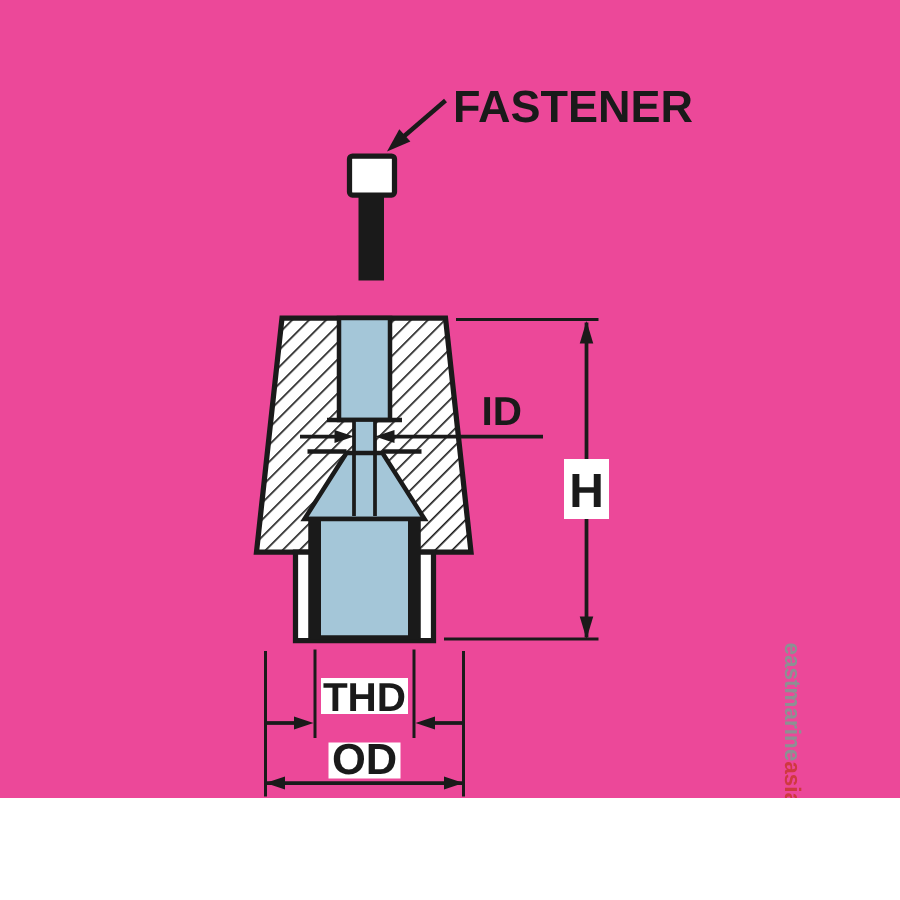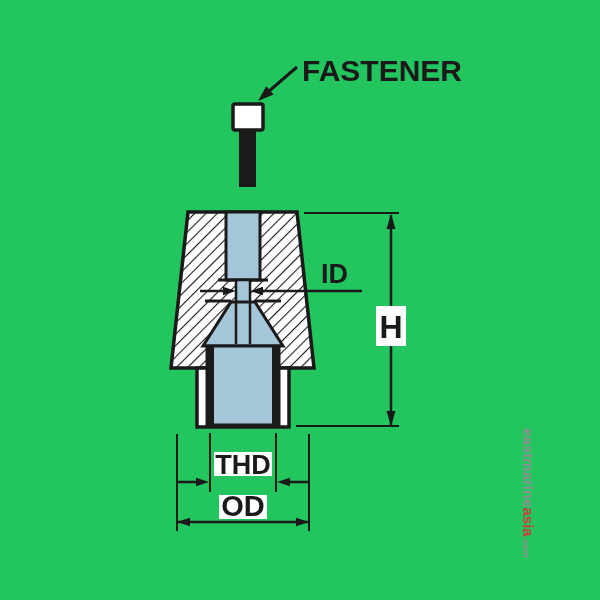--- a/index.html
+++ b/index.html
@@ -4,22 +4,22 @@
 <style>
   html, body {
     margin: 0;
     padding: 0;
     background: #ffffff;
     font-family: "Liberation Sans", sans-serif;
   }
   .canvas {
     position: relative;
     width: 600px;
-    height: 600px;
-    background: #22c55e;
+    height: 532px;
+    background: #ec4899;
     overflow: hidden;
   }
   svg text {
     font-family: "Liberation Sans", "DejaVu Sans", sans-serif;
   }
   .dim-label {
     font-weight: bold;
     fill: #1a1a1a;
   }
 </style>

